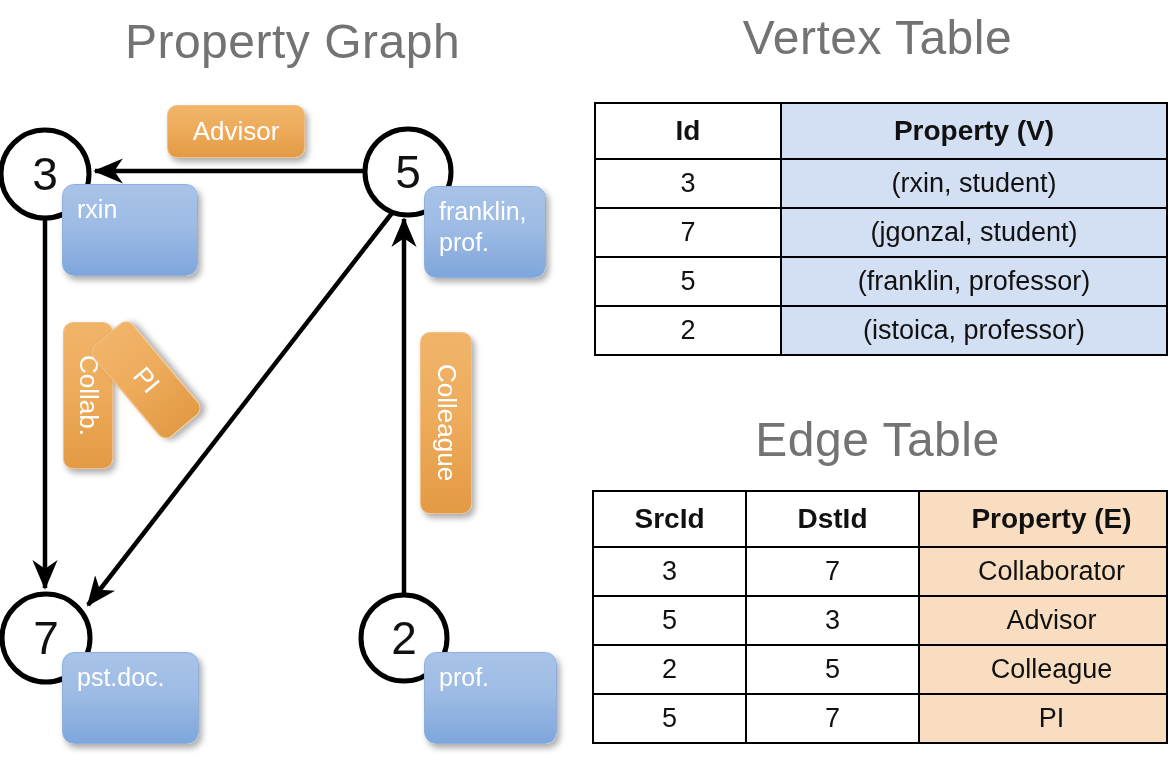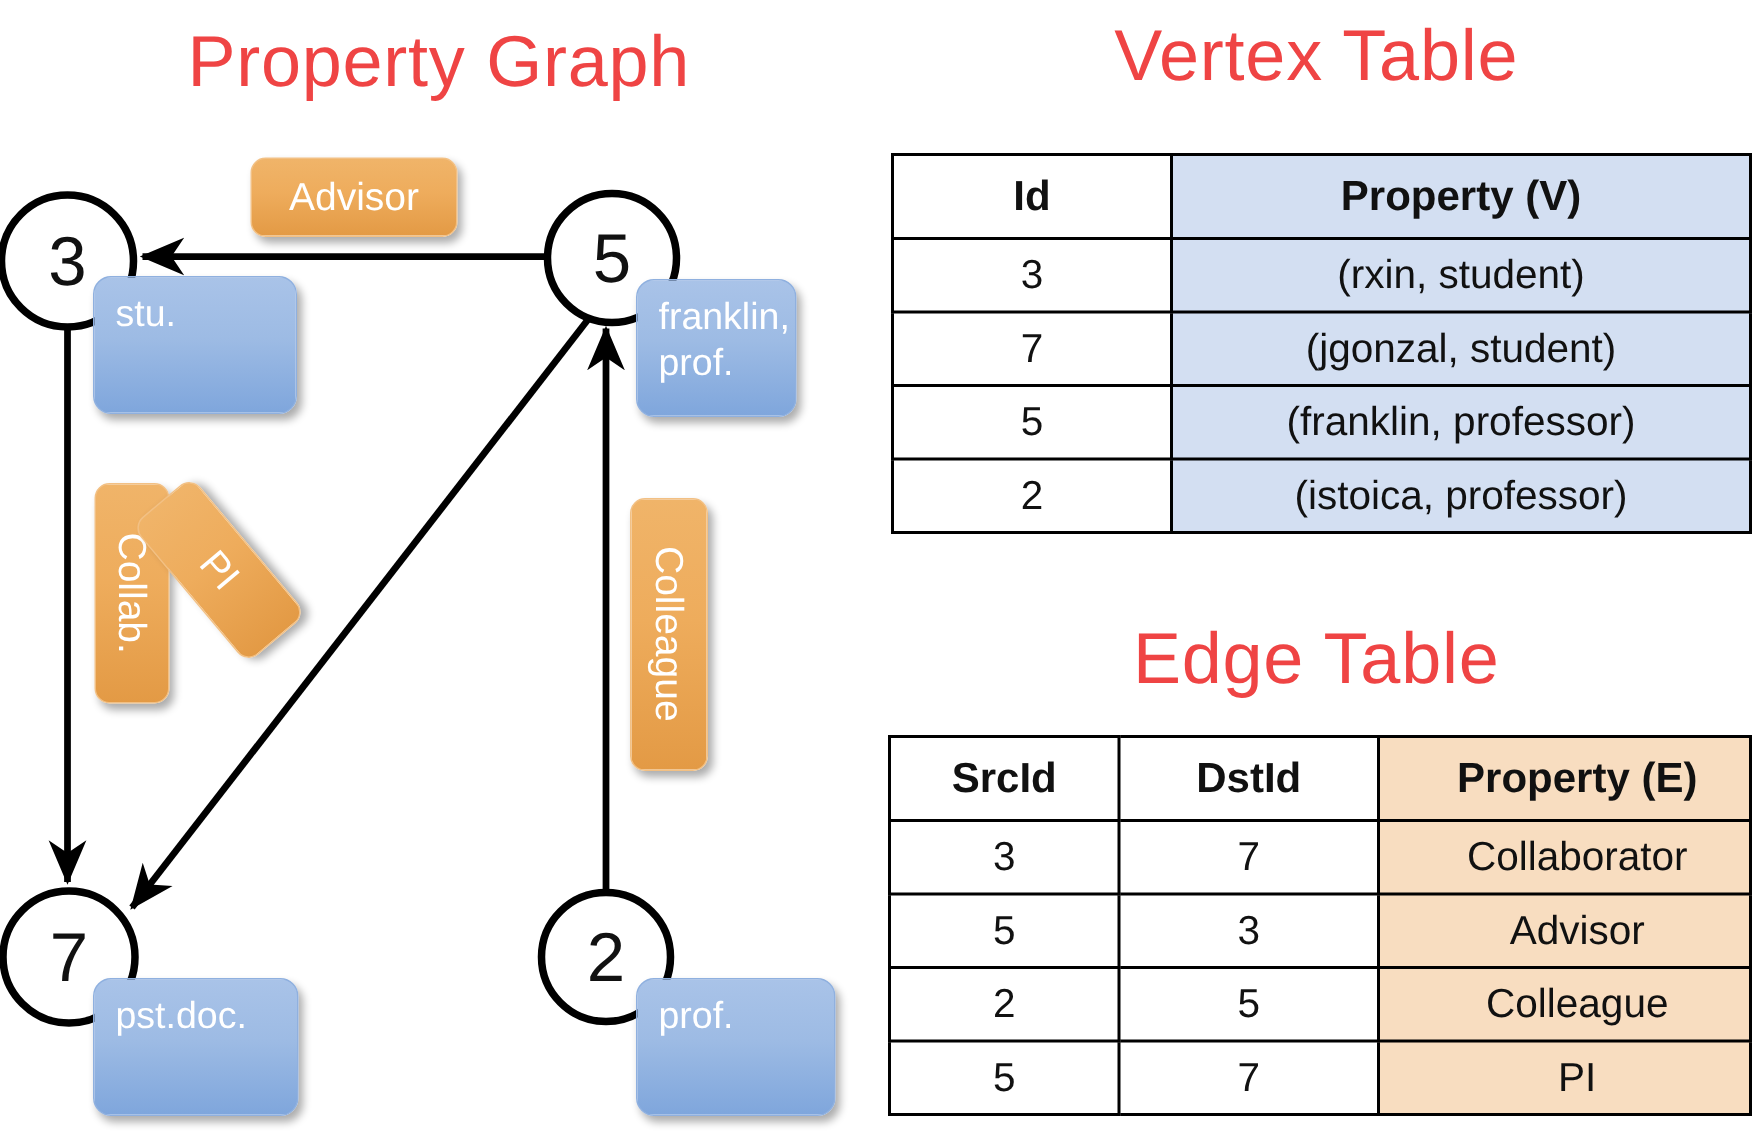--- a/index.html
+++ b/index.html
@@ -16,21 +16,21 @@
     color: #000;
   }
 
   
   .section-title {
     position: absolute;
     font-family: "Liberation Sans", sans-serif;
     font-weight: 300;
     font-size: 48px;
     letter-spacing: 0.5px;
-    color: #ef4444;
+    color: #737373;
     white-space: nowrap;
     text-align: center;
   }
   #title-property-graph { left: 0;    top: 14px;  width: 585px; }
   #title-vertex-table   { left: 585px; top: 10px; width: 585px; }
   #title-edge-table     { left: 585px; top: 395px; width: 585px; margin-top: 17px; }
 
   
   #graph-panel {
     position: absolute;
@@ -65,21 +65,21 @@
     font-family: "Liberation Sans", sans-serif;
     font-weight: 300;
     font-size: 25px;
     line-height: 31px;
     padding: 9px 0 9px 14px;
     box-sizing: border-box;
   }
   .prop-box span { display: block; }
 
   #prop-rxin      { left: 62px;  top: 184px; width: 136px; height: 92px; }
-  #prop-franklin  { left: 424px; top: 186px; width: 107px; height: 92px; }
+  #prop-franklin  { left: 424px; top: 186px; width: 122px; height: 92px; }
   #prop-jgonzal   { left: 62px;  top: 652px; width: 137px; height: 92px; }
   #prop-istoica   { left: 424px; top: 652px; width: 133px; height: 92px; }
 
   
   .edge-badge {
     position: absolute;
     border-radius: 10px;
     background: linear-gradient(to bottom, #f0b469 0%, #eeac5c 45%, #e39a45 100%);
     border: 1px solid #f2c084;
     box-shadow: 3px 4px 6px rgba(0,0,0,0.33);
@@ -170,21 +170,21 @@
     <text class="vertex-label" x="408" y="188">5</text>
 
     <circle class="vertex-circle" cx="46" cy="638" r="44"></circle>
     <text class="vertex-label" x="46" y="654">7</text>
 
     <circle class="vertex-circle" cx="404" cy="638" r="43"></circle>
     <text class="vertex-label" x="404" y="654">2</text>
   </svg>
 
   <div class="prop-box" id="prop-rxin">
-    <span>stu.</span>
+    <span>rxin</span>
   </div>
 
   <div class="prop-box" id="prop-franklin">
     <span>franklin,</span>
     <span>prof.</span>
   </div>
 
   <div class="prop-box" id="prop-jgonzal">
     <span>pst.doc.</span>
   </div>

